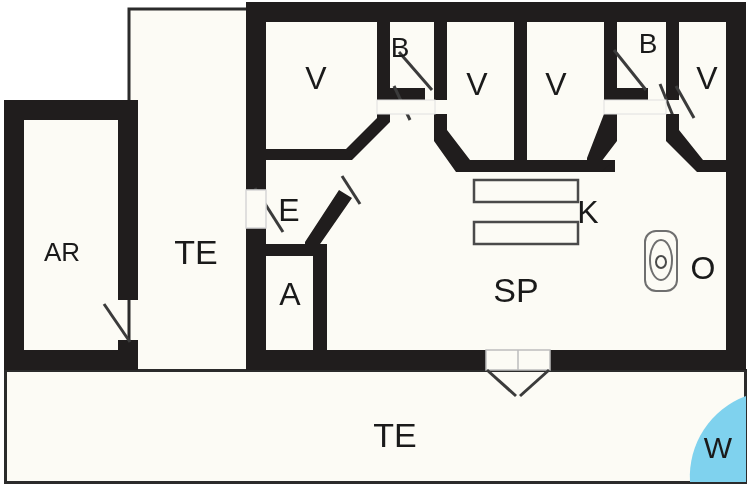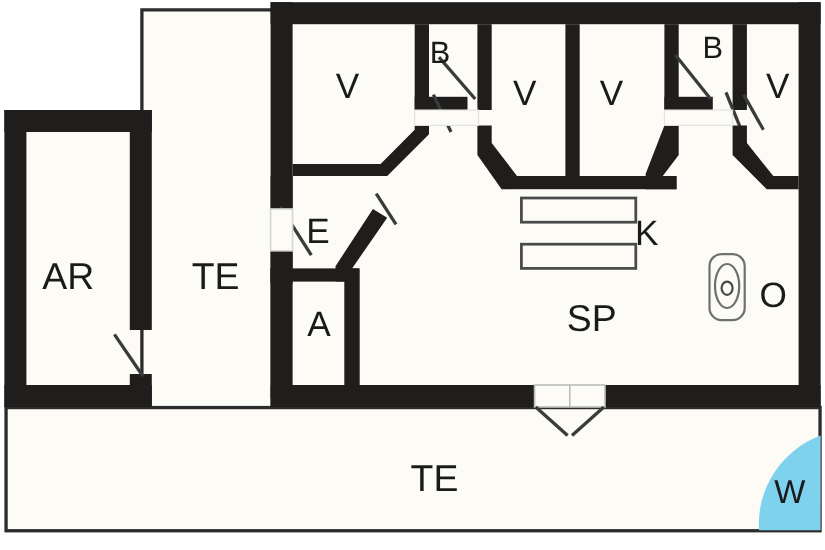--- a/index.html
+++ b/index.html
@@ -194,29 +194,29 @@
       <ellipse cx="661" cy="262" rx="5" ry="6" fill="none" stroke="#4a4a4a" stroke-width="2"></ellipse>
     </g>
 
     <g>
       <rect x="377" y="100" width="58" height="14" fill="#fcfbf5" stroke="#e0e0e0" stroke-width="1"></rect>
       <rect x="604" y="100" width="62" height="14" fill="#fcfbf5" stroke="#e0e0e0" stroke-width="1"></rect>
     </g>
 
   </svg>
 
-  <div class="room-label" style="left:62px;  top:252px;  font-size:34px; transform:translate(-50%,-50%);">AR</div>
+  <div class="room-label" style="left:62px;  top:252px;  font-size:26px; transform:translate(-50%,-50%);">AR</div>
   <div class="room-label" style="left:196px; top:252px;  font-size:34px; transform:translate(-50%,-50%);">TE</div>
   <div class="room-label" style="left:316px; top:78px;   font-size:32px; transform:translate(-50%,-50%);">V</div>
   <div class="room-label" style="left:400px; top:48px;   font-size:28px; transform:translate(-50%,-50%);">B</div>
   <div class="room-label" style="left:477px; top:84px;   font-size:32px; transform:translate(-50%,-50%);">V</div>
   <div class="room-label" style="left:556px; top:84px;   font-size:32px; transform:translate(-50%,-50%);">V</div>
   <div class="room-label" style="left:648px; top:44px;   font-size:28px; transform:translate(-50%,-50%);">B</div>
   <div class="room-label" style="left:707px; top:78px;   font-size:32px; transform:translate(-50%,-50%);">V</div>
   <div class="room-label" style="left:289px; top:210px;  font-size:32px; transform:translate(-50%,-50%);">E</div>
   <div class="room-label" style="left:290px; top:294px;  font-size:32px; transform:translate(-50%,-50%);">A</div>
   <div class="room-label" style="left:588px; top:212px;  font-size:32px; transform:translate(-50%,-50%);">K</div>
-  <div class="room-label" style="left:516px; top:290px;  font-size:34px; transform:translate(-50%,-50%);margin-left:22px;">SP</div>
+  <div class="room-label" style="left:516px; top:290px;  font-size:34px; transform:translate(-50%,-50%);">SP</div>
   <div class="room-label" style="left:703px; top:268px;  font-size:32px; transform:translate(-50%,-50%);">O</div>
   <div class="room-label" style="left:395px; top:435px;  font-size:34px; transform:translate(-50%,-50%);">TE</div>
   <div class="room-label" style="left:718px; top:448px;  font-size:30px; transform:translate(-50%,-50%);">W</div>
 
 </div>
 
 </body></html>

